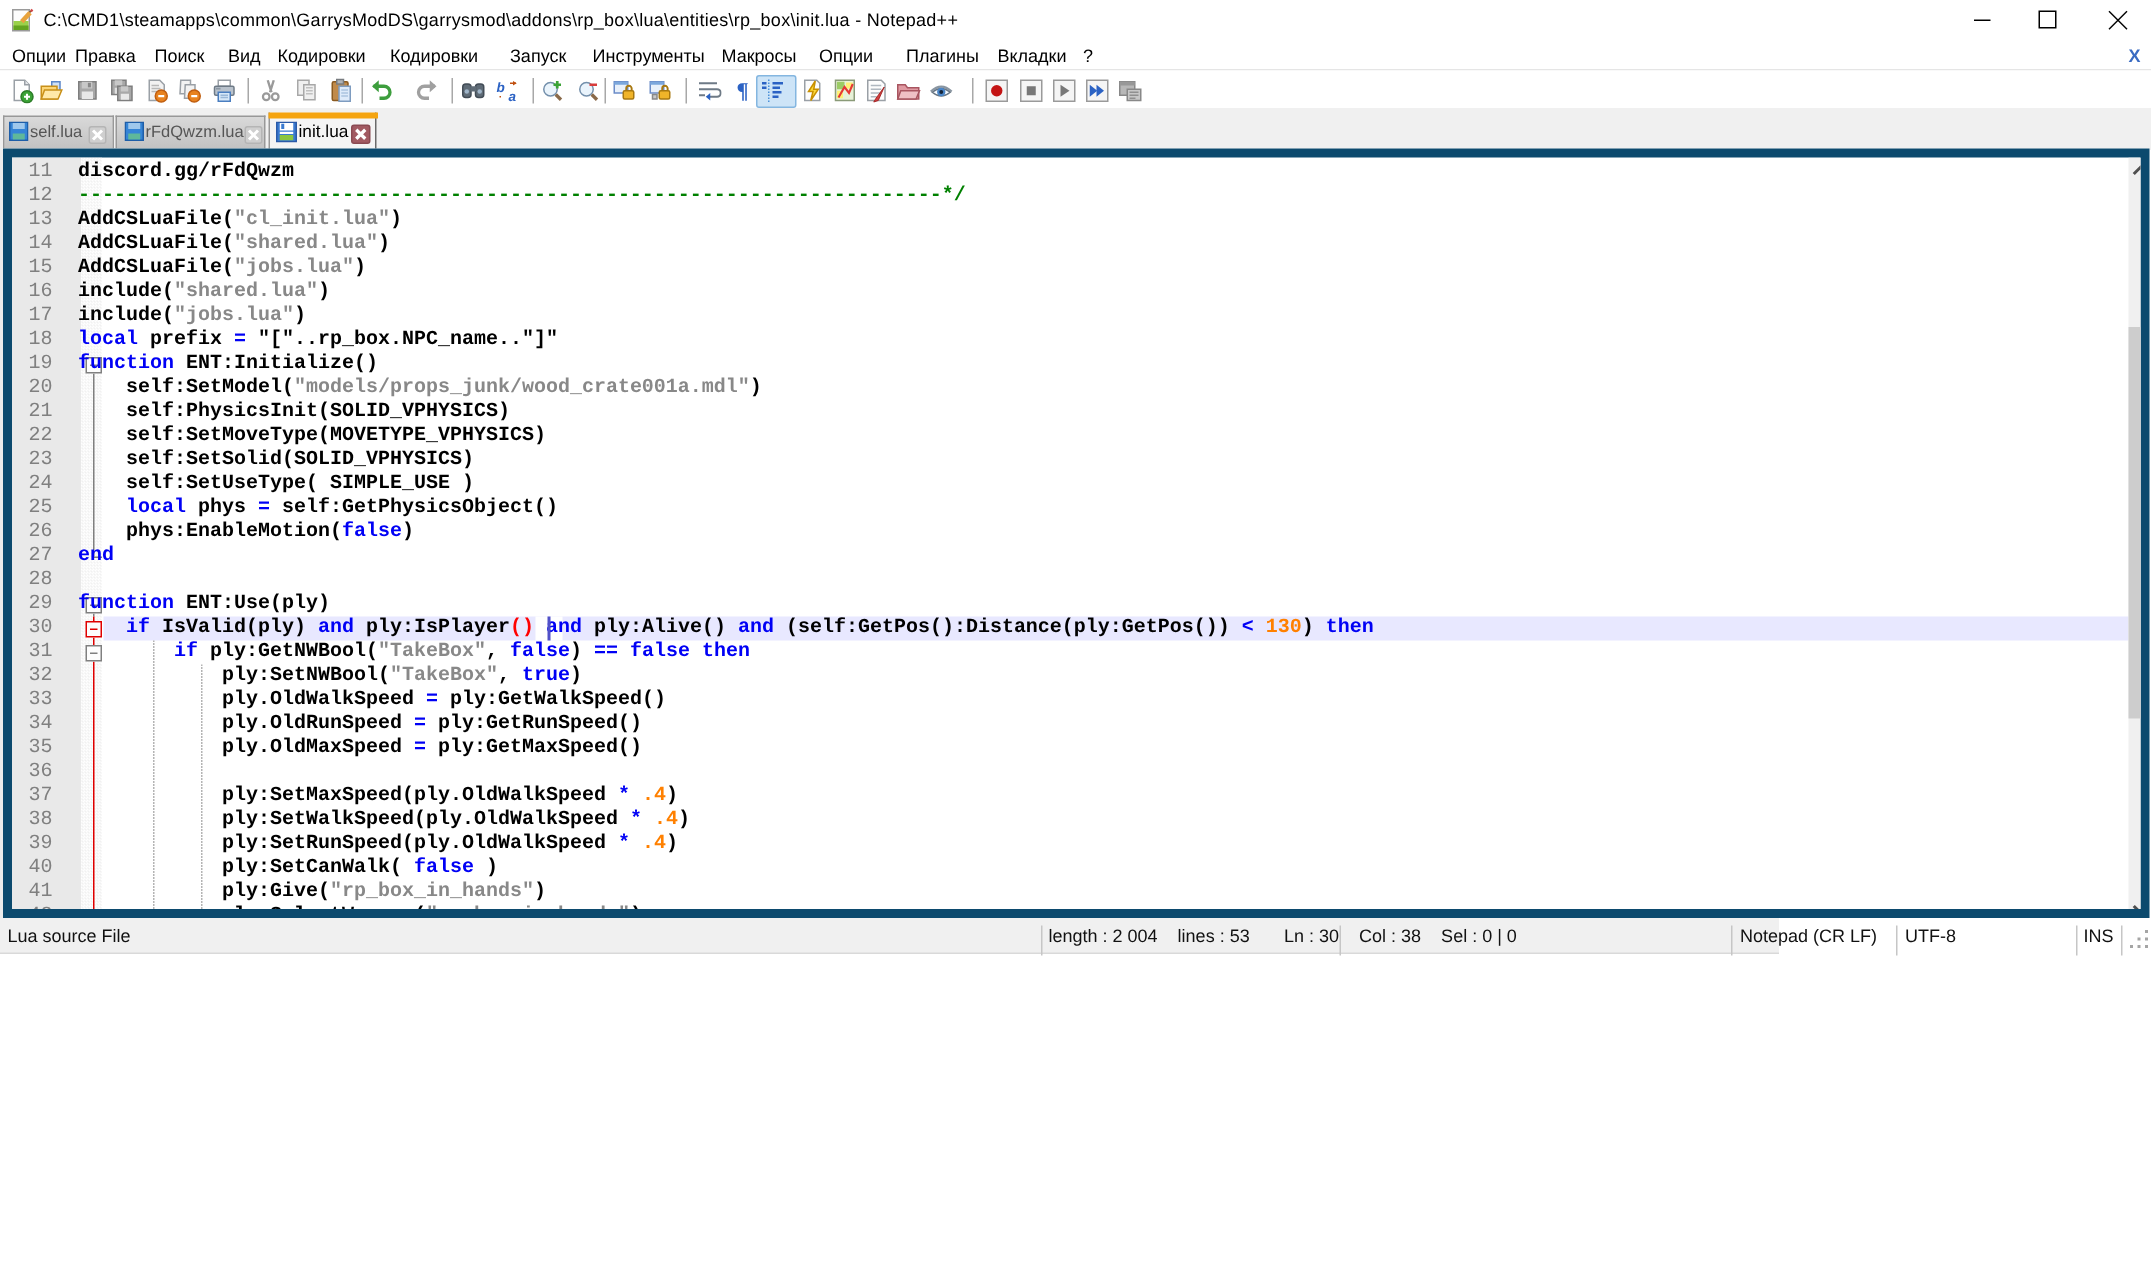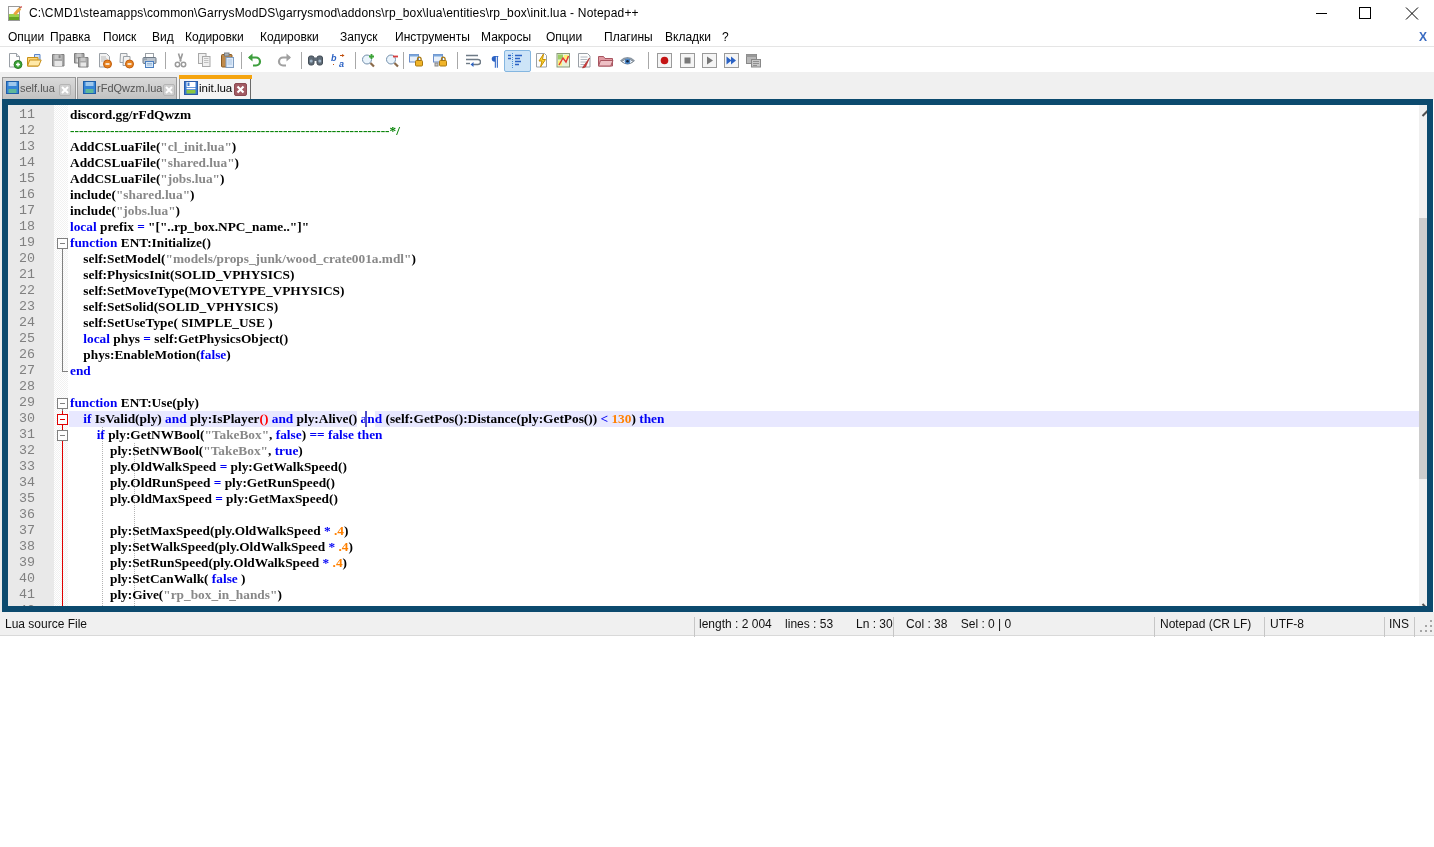--- a/index.html
+++ b/index.html
@@ -12,26 +12,26 @@
 .tsep{position:absolute;top:5px;width:1px;height:17px;background:#a8a8a8}
 #tabbar{position:absolute;left:0;top:72px;width:1434px;height:28px;background:#f0f0f0}
 .tab{position:absolute;top:5px;height:22px;border:1px solid #989898;border-bottom:none;background:linear-gradient(#d9d9d9,#c2c2c2)}
 .tabx{position:absolute;width:12px;height:12px;border-radius:2px;background:#cfcfcf;border:1px solid #b5b5b5}
 #tab3{position:absolute;left:179px;top:3px;width:72px;height:25px;background:#f4f4f4;border-left:1px solid #989898;border-right:1px solid #6a6a6a}
 #tab3 .or{position:absolute;left:-1px;top:0;width:73px;height:4px;background:#f5a40f}
 #editor{position:absolute;left:2px;top:99px;width:1431px;height:513px;border:6px solid #0c4a6e;background:#fff;overflow:hidden}
 #nums{position:absolute;left:0;top:0;width:46px;height:509px;background:#e9e9e9}
 #numtxt{position:absolute;left:0;top:2px;width:27px;height:505px;overflow:hidden;font-family:"Liberation Mono",monospace;font-size:13.333px;line-height:16px;color:#808080;text-align:right;white-space:pre}
 #fold{position:absolute;left:46px;top:0;width:14px;height:509px;background:conic-gradient(#f1f1f1 25%,#ffffff 0 50%,#f1f1f1 0 75%,#ffffff 0);background-size:2px 2px}
-#code{position:absolute;left:62px;top:2px;height:505px;overflow:hidden;font-family:Liberation Serif, serif;font-size:13.333px;line-height:16px;font-weight:bold;color:#000;white-space:pre}
+#code{position:absolute;left:44px;top:2px;height:505px;overflow:hidden;font-family:Liberation Mono, monospace;font-size:13.333px;line-height:16px;font-weight:bold;color:#000;white-space:pre}
 .k{color:#0000f5}.s{color:#888}.n{color:#ff8000}.c{color:#008000}.r{color:#f00}
 #hl30{position:absolute;left:61px;top:306px;width:1350px;height:16px;background:#e8e8ff}
 #vsb{position:absolute;left:1411px;top:0;width:16px;height:509px;background:#f0f0f0}
 #vthumb{position:absolute;left:0px;top:113px;width:16px;height:261px;background:#cdcdcd}
-#status{position:absolute;left:0;top:612px;width:1434px;height:24px;background:#f0f0f0;border-bottom:1px solid #d9d9d9}
+#status{position:absolute;left:0;top:612px;width:1186px;height:24px;background:#f0f0f0;border-bottom:1px solid #d9d9d9}
 #status div{position:absolute;top:5px;font-size:12px;color:#111;white-space:pre}
 .ssep{position:absolute;top:2px;width:1px;height:20px;background:#c6c6c6}
 .ico{position:absolute;top:52px}
 .fb{position:absolute;left:49px;width:11px;height:11px;background:#fdfdfd;border:1px solid #808080}
 .fb::after{content:"";position:absolute;left:2px;top:4px;width:5px;height:1px;background:#808080}
 .fbr{border-color:#e00000}
 .fbr::after{background:#e00000}
 </style></head>
 <body>
 <div id="title">

